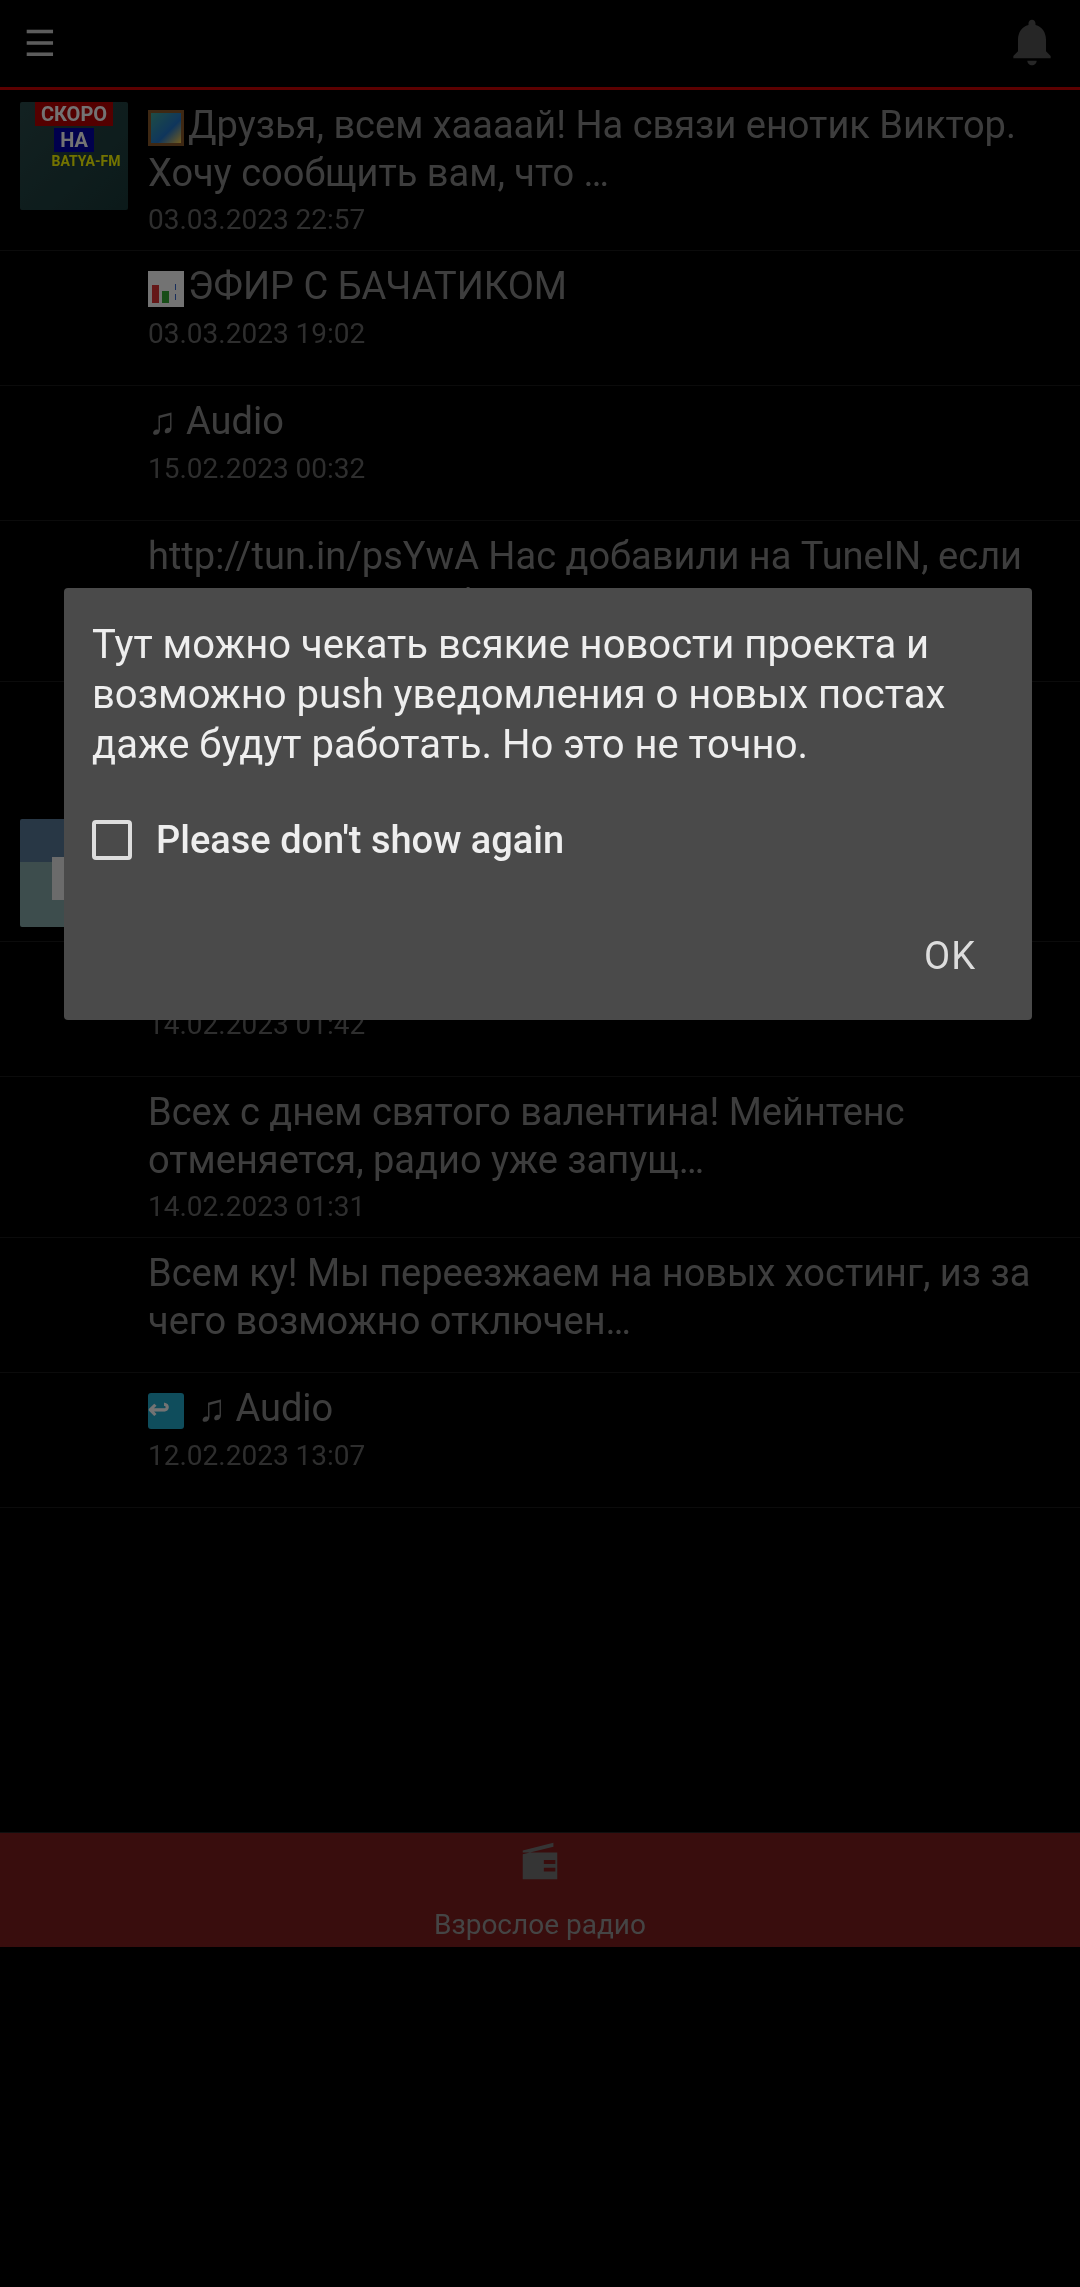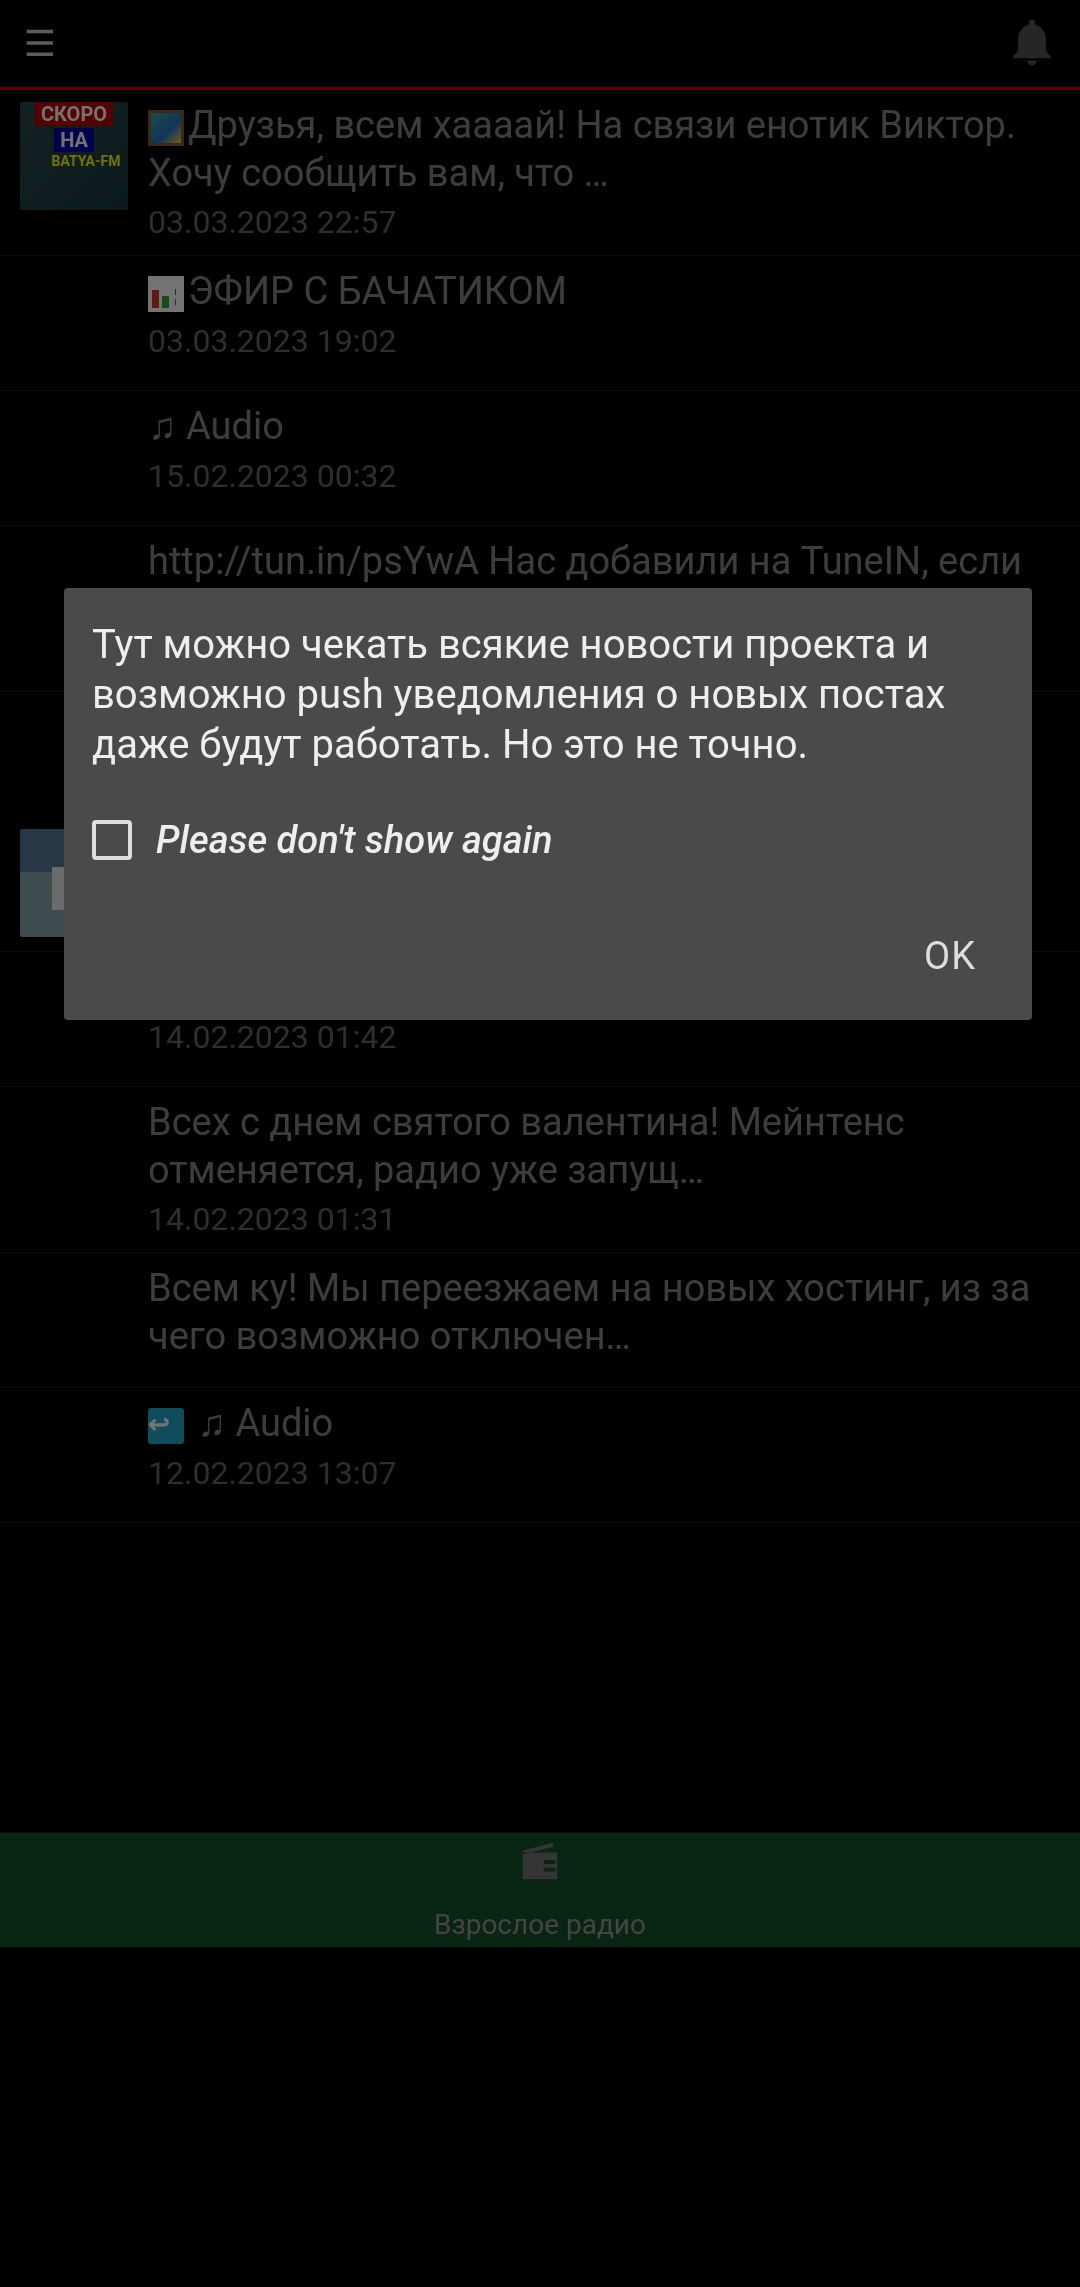--- a/index.html
+++ b/index.html
@@ -93,29 +93,29 @@
   }
   .emoji-frame{background:linear-gradient(135deg,#4a9,#27c 60%,#fc4);border:3px solid #8a5a2a;}
   .emoji-chart{background:#fff;position:relative;}
   .emoji-chart::before{content:"";position:absolute;left:4px;bottom:4px;width:7px;height:18px;background:#d33;}
   .emoji-chart::after{content:"";position:absolute;left:14px;bottom:4px;width:7px;height:12px;background:#3a3;box-shadow:10px 0 0 -3px #36c,10px -10px 0 -3px #36c;}
   .emoji-note{color:#888;}
   .emoji-wrench{color:#889;}
   .emoji-return{background:#2ac;color:#fff;display:inline-flex;align-items:center;justify-content:center;font-size:26px;font-weight:bold;border-radius:3px;}
   .item-date {
     color: #666;
-    font-size: 32px;
+    font-size: 28px;
     margin-top: 6px;
   }
   .bottom-bar {
     position: absolute;
     bottom: 340px;
     left: 0; right: 0;
     height: 115px;
-    background: #14532d;
+    background: #7f1d1d;
     border-top: 1px solid #222;
     display: flex;
     flex-direction: column;
     align-items: center;
     justify-content: center;
     gap: 17px;
   }
   .radio-icon svg { width:46px;height:46px;fill:#777; }
   .bottom-label { color:#999;font-size:28px;margin-top:2px; }
   .overlay {
@@ -147,21 +147,20 @@
   .checkbox {
     width: 40px; height: 40px;
     border: 4px solid #ddd;
     border-radius: 4px;
     margin-right: 24px;
     flex-shrink:0;
   }
   .checkbox-label {
     color: #eee;
     font-size: 38px;
-    font-style: italic;
     font-weight: 500;
   }
   .dialog-actions {
     display: flex;
     justify-content: flex-end;
     margin-top: 60px;
     padding: 0 36px 10px 0;
   }
   .ok-btn {
     color: #ddd;

